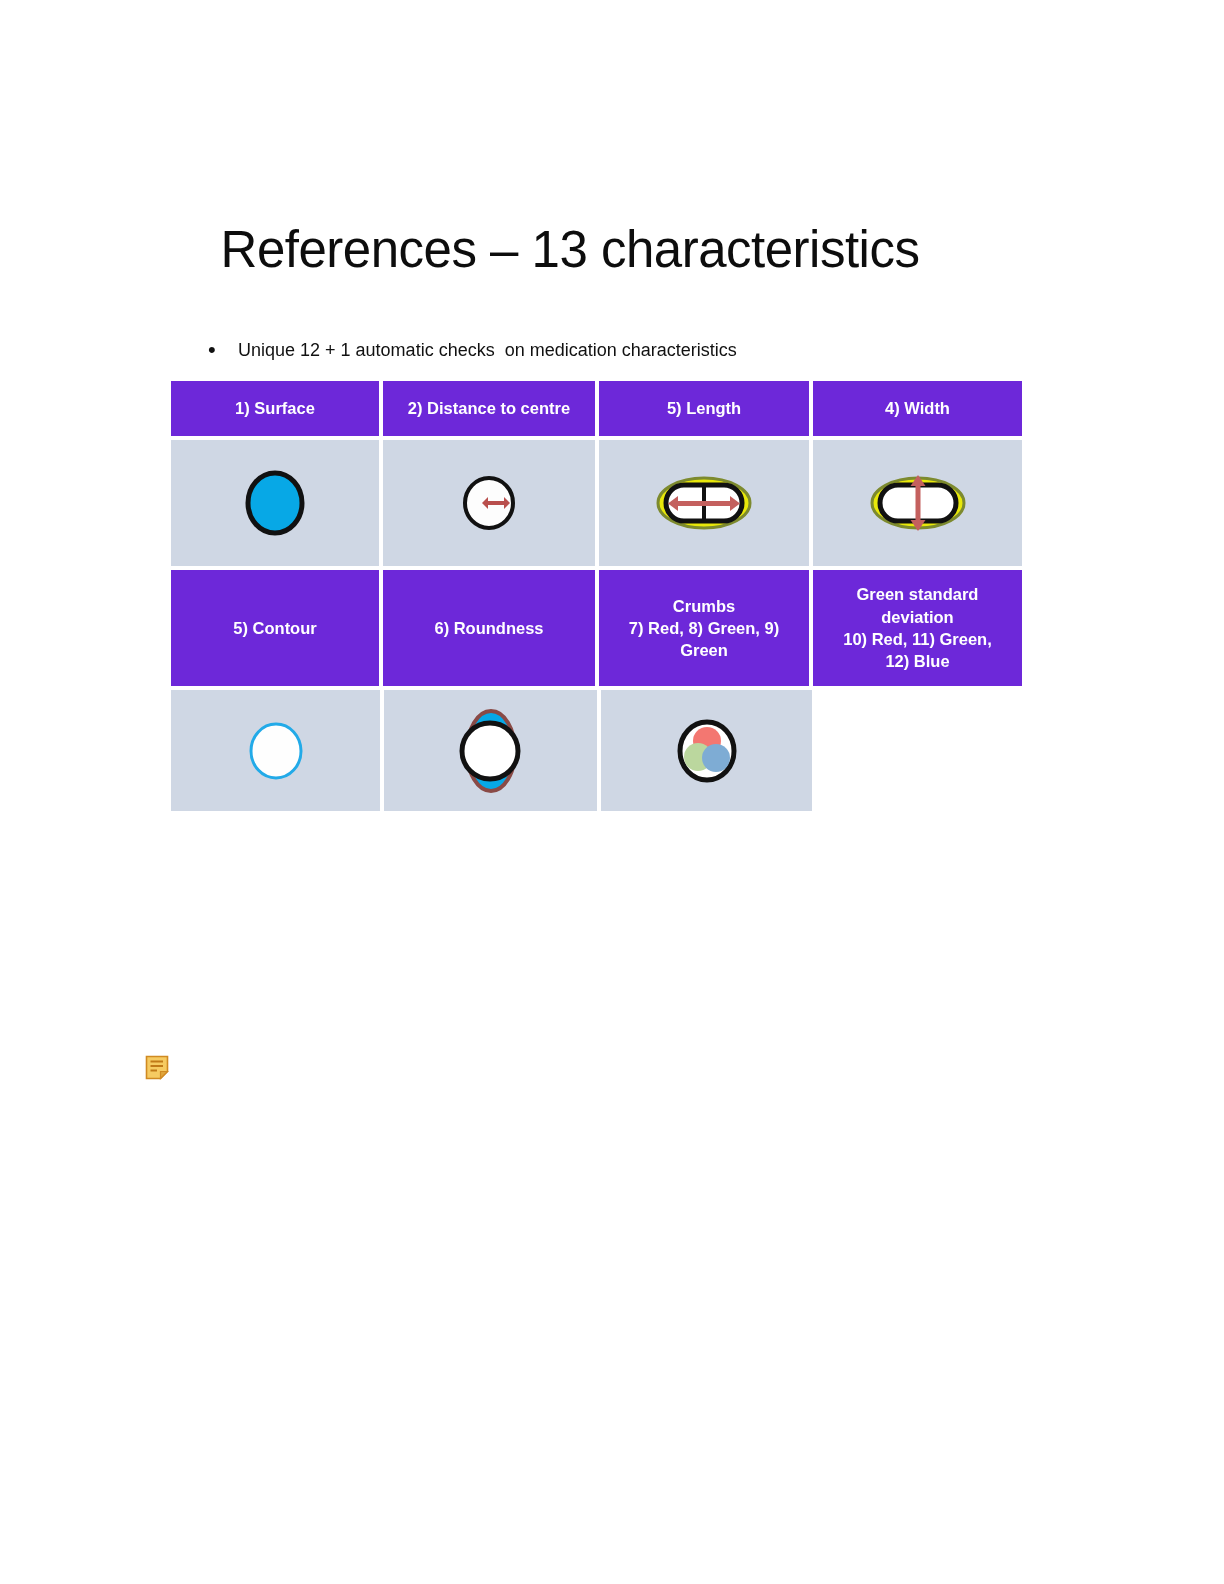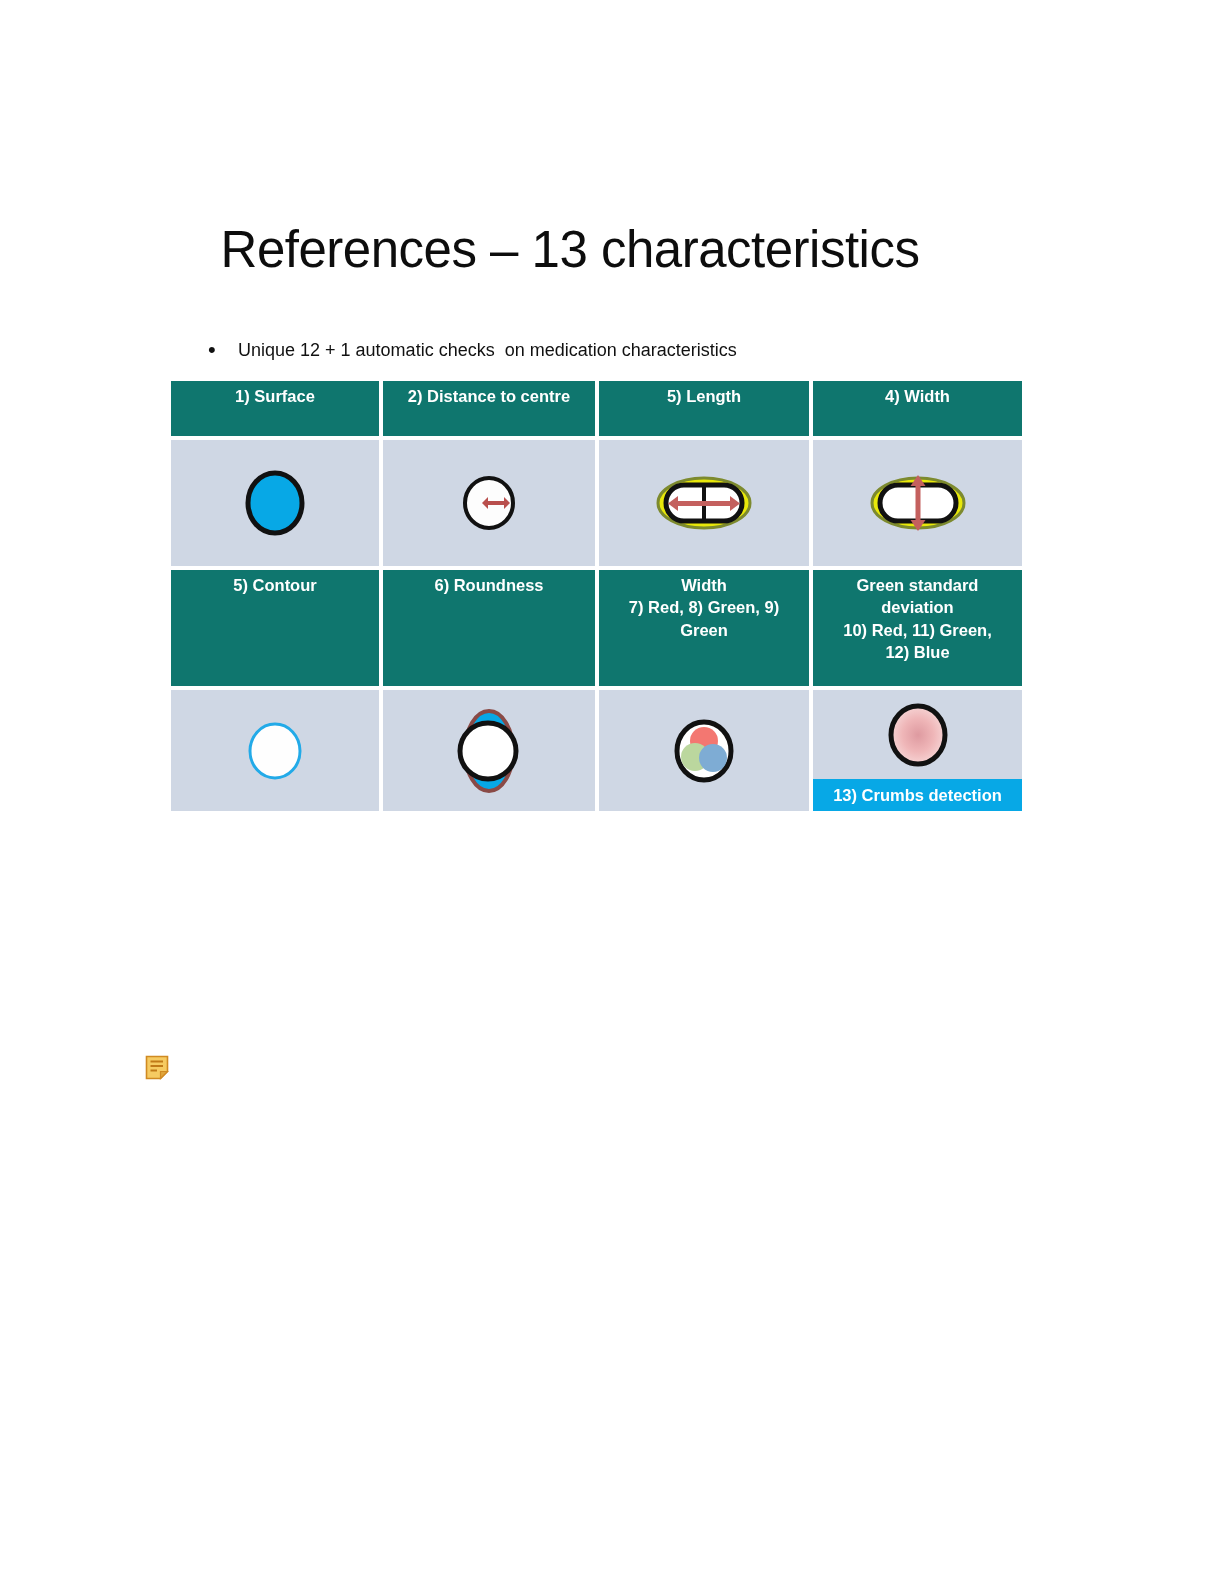--- a/index.html
+++ b/index.html
@@ -67,26 +67,26 @@
     margin-right: 4px;
     position: relative;
   }
   .t-cell:last-child { margin-right: 0; }
   .c1 { width: 209px; }
   .c2 { width: 213px; }
   .c3 { width: 211px; }
   .c4 { width: 210px; }
 
   .head {
-    background: #0f766e;
+    background: #6d28d9;
     color: #ffffff;
     font-weight: bold;
     font-size: 16.5px;
     display: flex;
-    align-items: flex-start;
+    align-items: center;
     justify-content: center;
     text-align: center;
     line-height: 1.35;
     padding: 4px 4px;
   }
   .head-h1 { height: 55px; }
   .head-h2 { height: 116px; }
 
   .body-cell {
     background: #CFD7E4;
@@ -214,21 +214,21 @@
 
   <div class="t-row">
     <div class="t-cell c1 head head-h2">
       <span>5) Contour</span>
     </div>
     <div class="t-cell c2 head head-h2">
       <span>6) Roundness</span>
     </div>
     <div class="t-cell c3 head head-h2">
       <span>
-        <span>Width</span><br>
+        <span>Crumbs</span><br>
         <span>7) Red, 8) Green, 9)</span><br>
         <span>Green</span>
       </span>
     </div>
     <div class="t-cell c4 head head-h2">
       <span>
         <span>Green standard</span><br>
         <span>deviation</span><br>
         <span>10) Red, 11) Green,</span><br>
         <span>12) Blue</span>
@@ -261,35 +261,20 @@
           <ellipse cx="33" cy="35" rx="27" ry="29" fill="#FFFFFF" stroke="#111111" stroke-width="5"></ellipse>
           <g opacity="0.78">
             <circle cx="33" cy="25" r="14" fill="#F0524A"></circle>
             <circle cx="24" cy="41" r="14" fill="#A8CC84"></circle>
             <circle cx="42" cy="42" r="14" fill="#5B96C8"></circle>
           </g>
         </svg>
       </span>
     </div>
 
-    <div class="t-cell c4 body-cell body-h2 with-banner">
-      <span class="glyph-wrap">
-        <svg width="66" height="70" viewBox="0 0 66 70" aria-hidden="true">
-          <defs>
-            <radialGradient id="crumbGrad" cx="50%" cy="50%" r="52%">
-              <stop offset="0%" stop-color="#DE9AA0"></stop>
-              <stop offset="55%" stop-color="#EFB6B8"></stop>
-              <stop offset="100%" stop-color="#F7D6D6"></stop>
-            </radialGradient>
-          </defs>
-          <ellipse cx="33" cy="35" rx="27" ry="29" fill="url(#crumbGrad)" stroke="#111111" stroke-width="5"></ellipse>
-        </svg>
-      </span>
-      <div class="banner">13) Crumbs detection</div>
-    </div>
   </div>
 </div>
 
 <span class="comment-icon">
   <svg width="24" height="25" viewBox="0 0 24 25" aria-hidden="true">
     <path d="M1.5 1.5 H22.5 V16.5 L15.5 23.5 H1.5 Z" fill="#F6CB62" stroke="#D08A22" stroke-width="1.6"></path>
     <path d="M22.5 16.5 H15.5 V23.5 Z" fill="#E0A53A" stroke="#D08A22" stroke-width="1.2"></path>
     <g stroke="#C07A18" stroke-width="2" stroke-linecap="butt">
       <line x1="5.5" y1="6.5" x2="18" y2="6.5"></line>
       <line x1="5.5" y1="11" x2="18" y2="11"></line>

